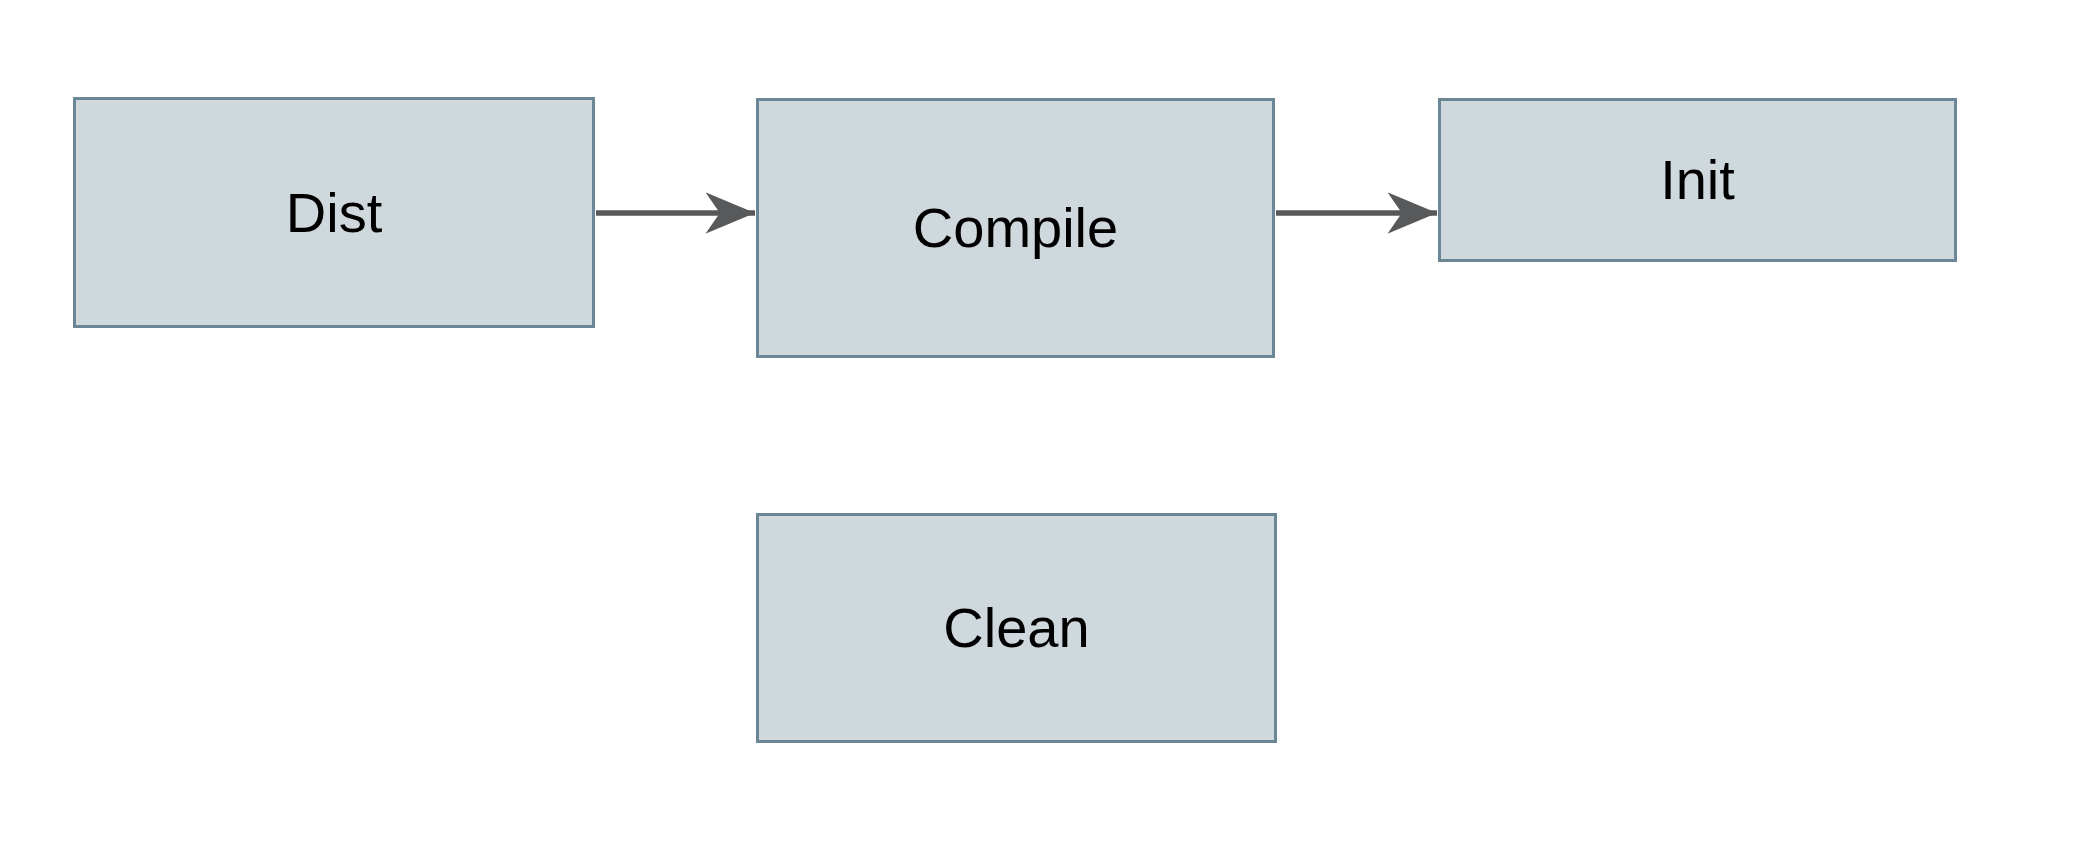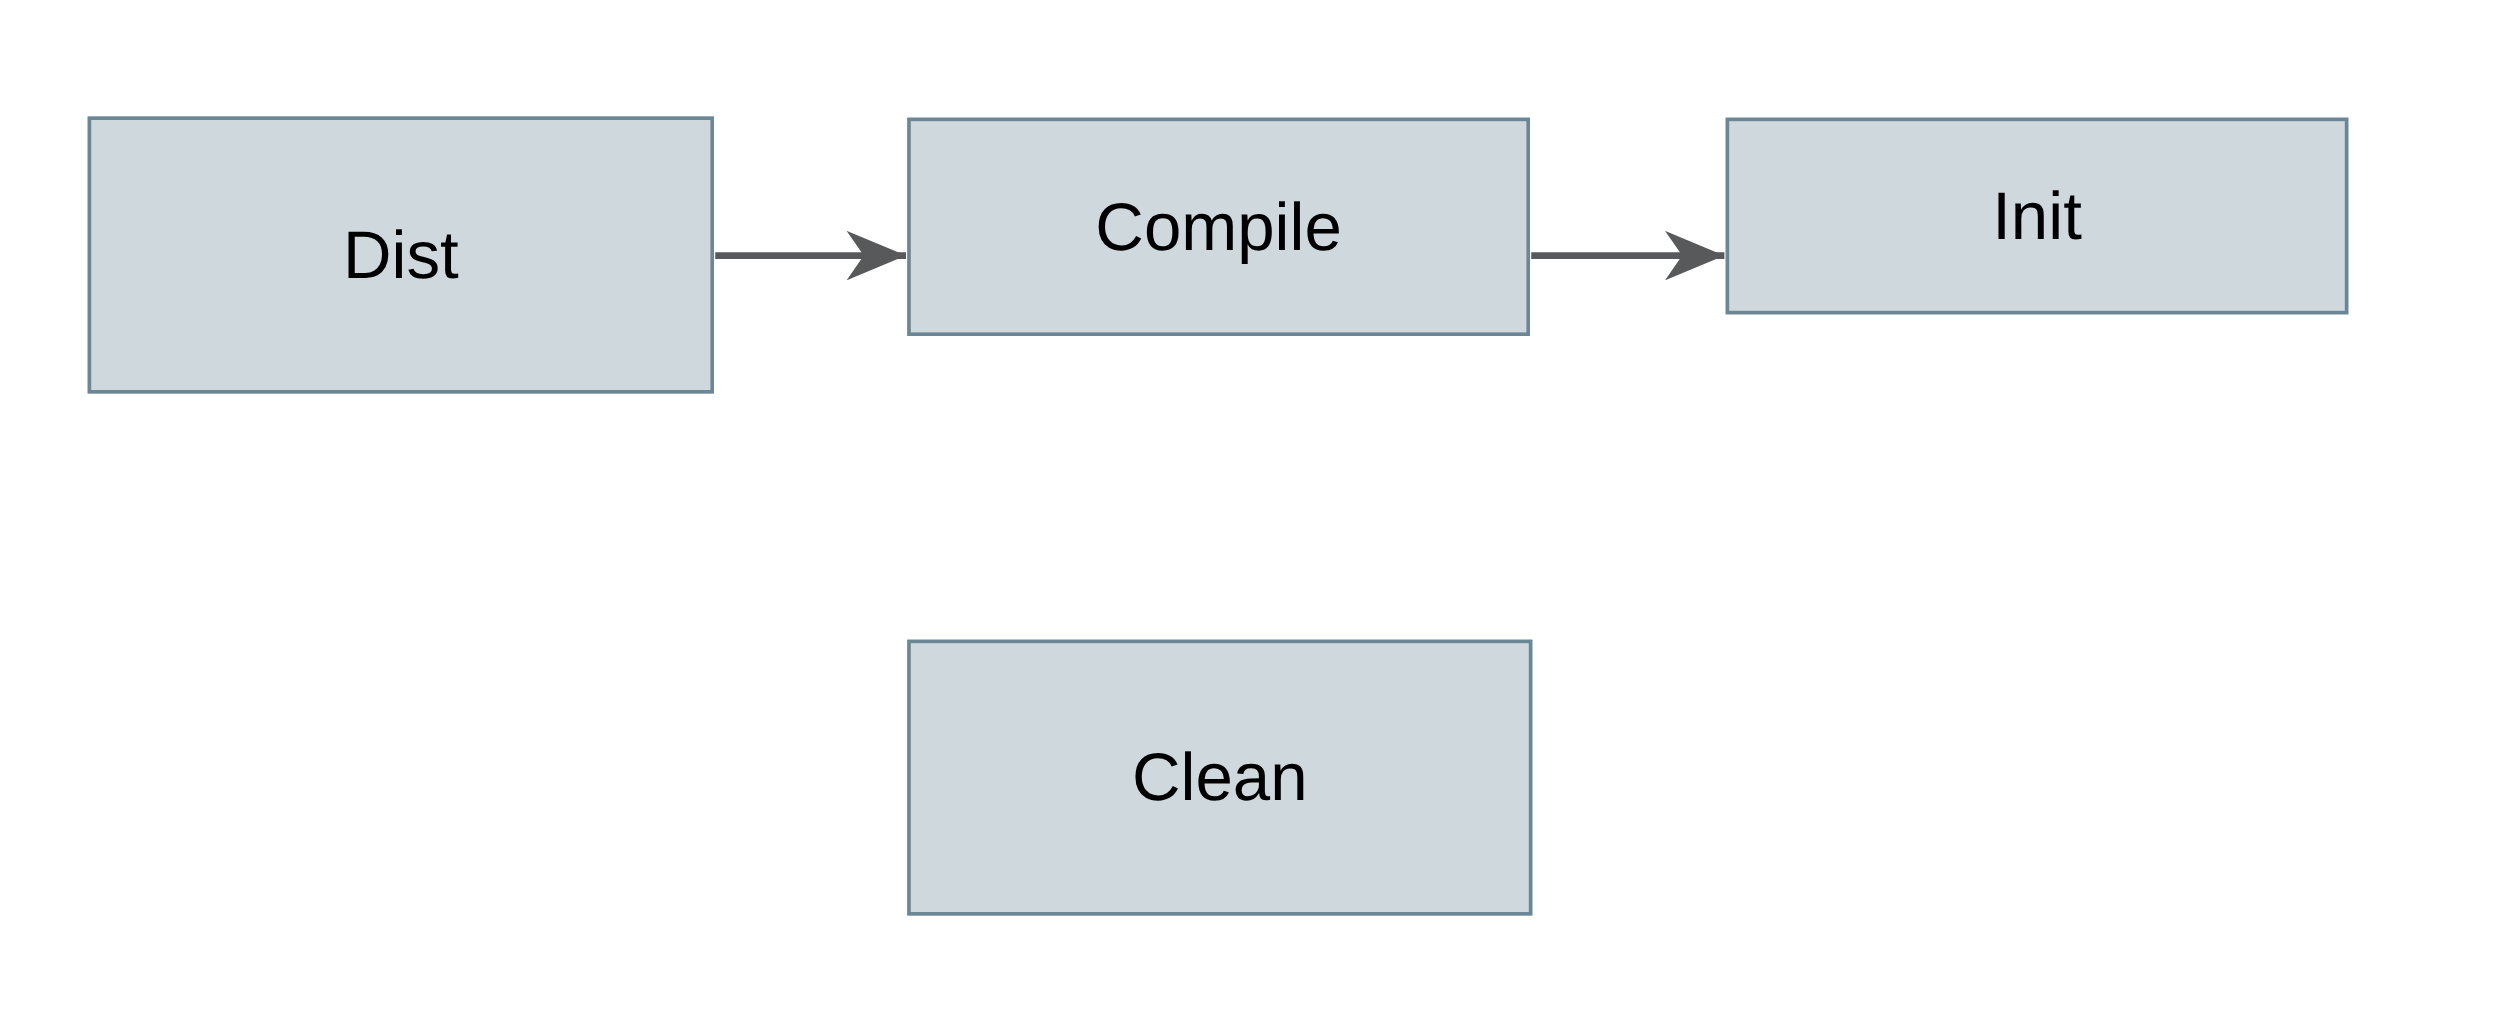--- a/index.html
+++ b/index.html
@@ -39,23 +39,23 @@
   }
   .node-label {
     font-family: "Liberation Sans", sans-serif;
     font-size: 56px;
     line-height: 1;
     color: var(--text, #000000);
     white-space: nowrap;
     user-select: none;
   }
   .node-dist    { left: 73px;   top: 97px;  width: 522px; height: 231px; }
-  .node-compile { left: 756px;  top: 98px;  width: 519px; height: 182px; }
+  .node-compile { left: 756px;  top: 98px;  width: 519px; height: 260px; }
   .node-init    { left: 1438px; top: 98px;  width: 519px; height: 164px; }
-  .node-clean   { left: 756px;  top: 513px; width: 521px; height: 230px; margin-top: 20px; }
+  .node-clean   { left: 756px;  top: 513px; width: 521px; height: 230px; }
 </style>
 </head>
 <body>
 
 <div class="canvas">
 
   <svg class="edges" width="2078" height="848" viewBox="0 0 2078 848">
     <defs>
       <marker id="arrowhead" markerWidth="9" markerHeight="7.5" refX="9" refY="3.75" orient="auto" markerUnits="strokeWidth">
         <polygon points="0 0, 9 3.75, 0 7.5, 2.6 3.75"></polygon>

